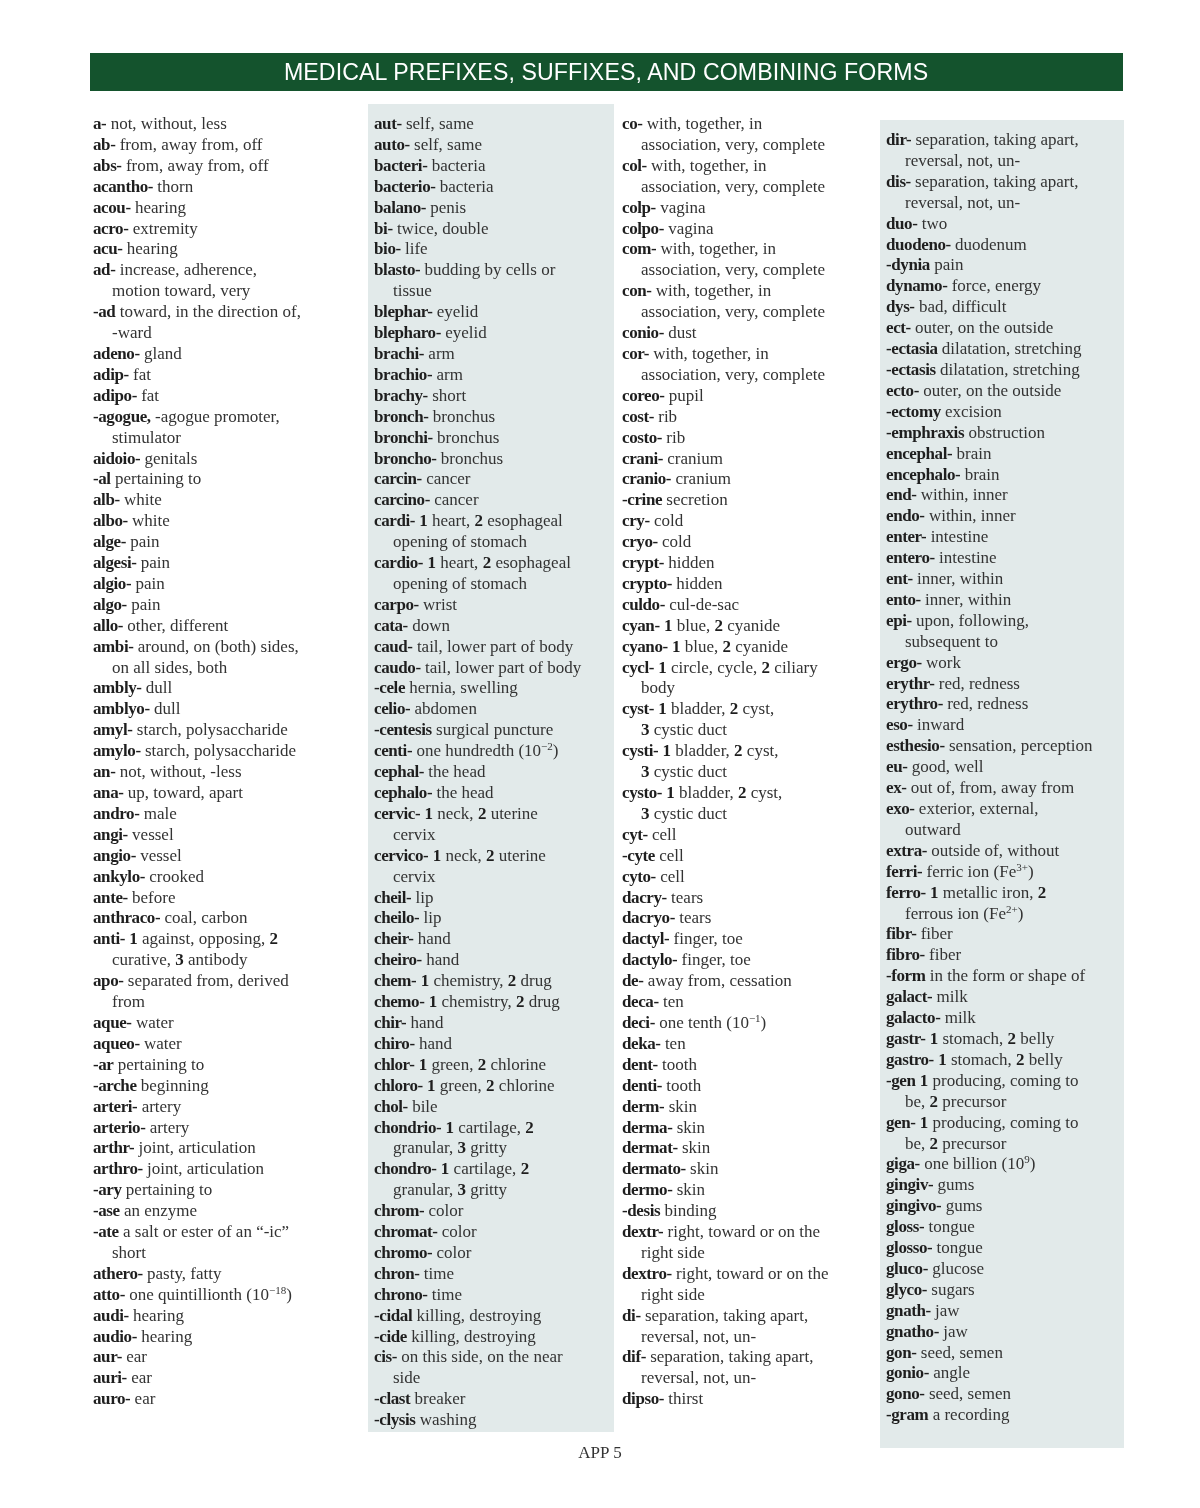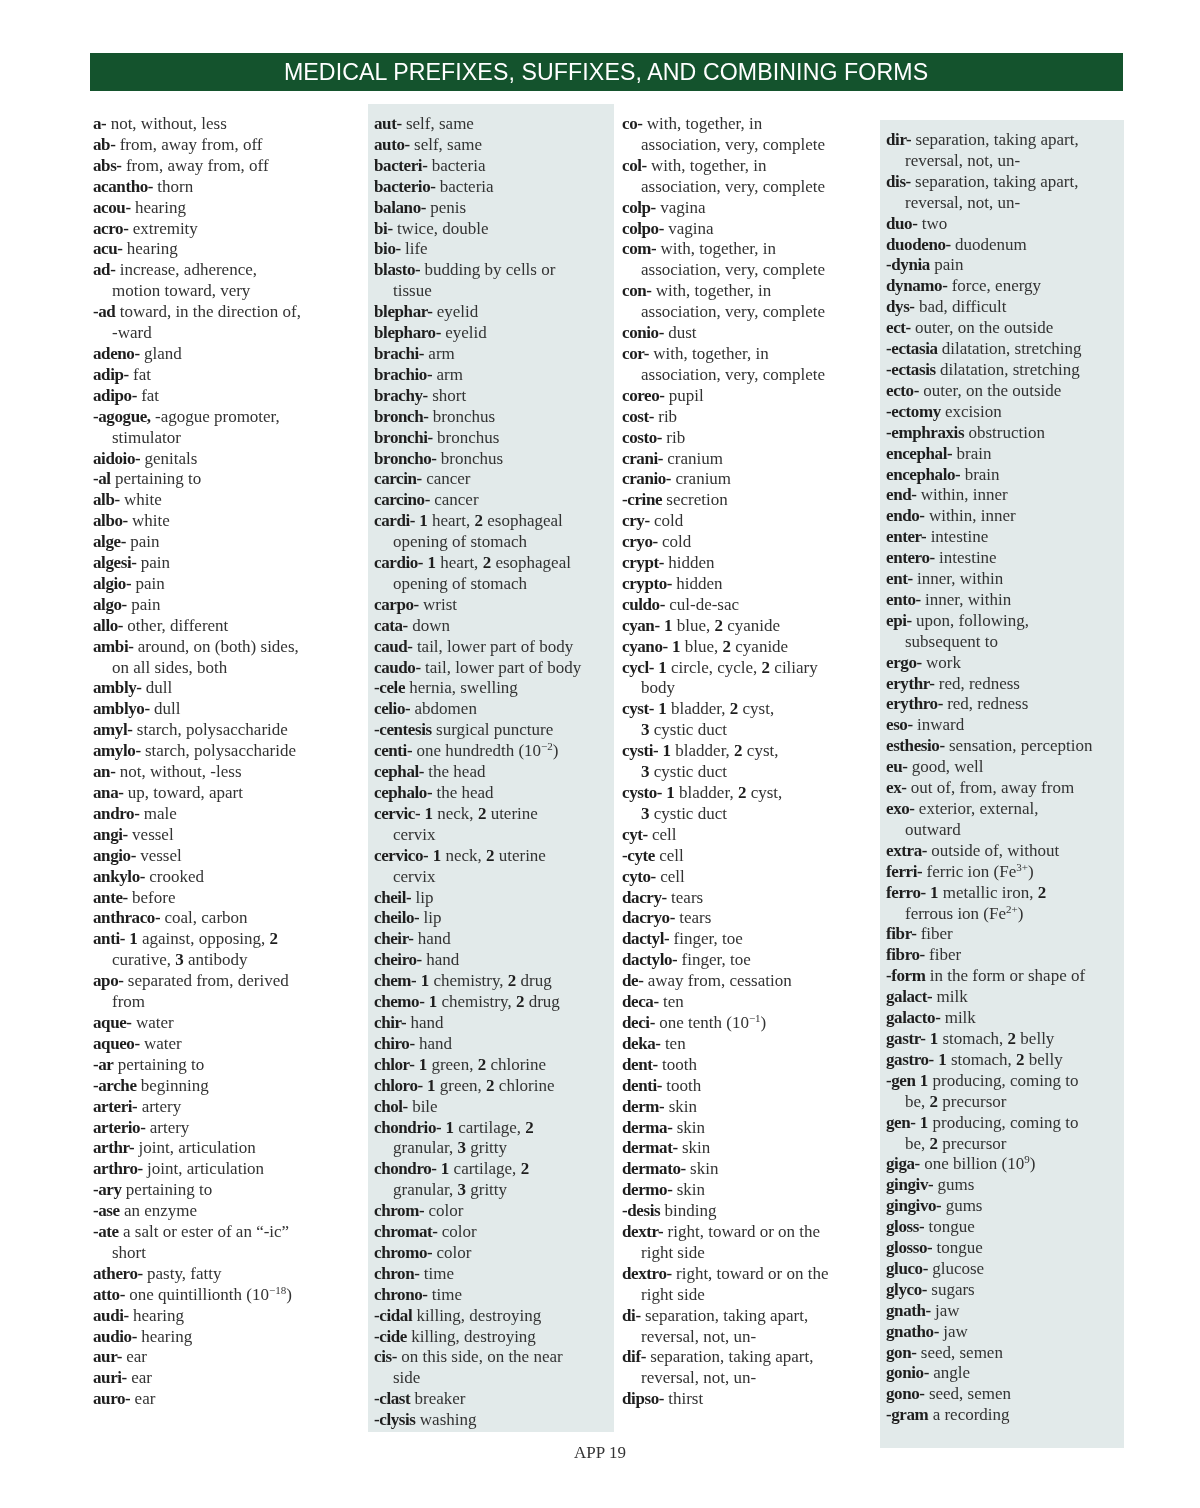--- a/index.html
+++ b/index.html
@@ -249,13 +249,13 @@
     <div class="entry"><span class="term">gluco-</span> <span class="def">glucose</span></div>
     <div class="entry"><span class="term">glyco-</span> <span class="def">sugars</span></div>
     <div class="entry"><span class="term">gnath-</span> <span class="def">jaw</span></div>
     <div class="entry"><span class="term">gnatho-</span> <span class="def">jaw</span></div>
     <div class="entry"><span class="term">gon-</span> <span class="def">seed, semen</span></div>
     <div class="entry"><span class="term">gonio-</span> <span class="def">angle</span></div>
     <div class="entry"><span class="term">gono-</span> <span class="def">seed, semen</span></div>
     <div class="entry"><span class="term">-gram</span> <span class="def">a recording</span></div>
   </div>
 
-<div class="footer">APP 19</div>
+<div class="footer">APP 5</div>
 
 </body></html>

